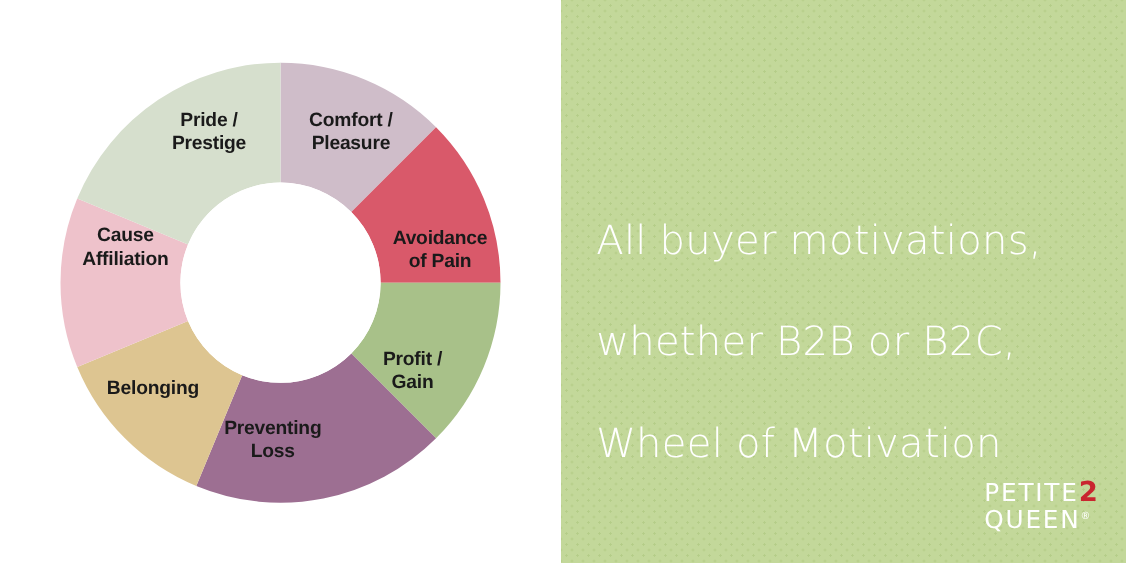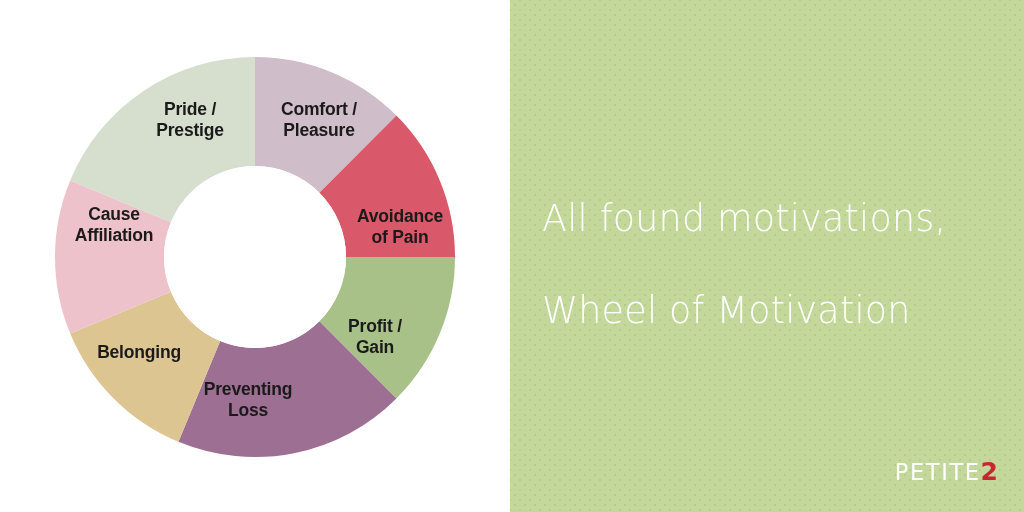--- a/index.html
+++ b/index.html
@@ -116,22 +116,24 @@
           <text class="seg-label" x="139" y="353"><tspan x="139" dy="0">Belonging</tspan></text>
           <text class="seg-label" x="114" y="225"><tspan x="114" dy="-10.5">Cause</tspan><tspan x="114" dy="21">Affiliation</tspan></text>
           <text class="seg-label" x="190" y="120"><tspan x="190" dy="-10.5">Pride /</tspan><tspan x="190" dy="21">Prestige</tspan></text>
         </g>
     </svg>
   </div>
 
   <div id="green-panel">
 
     <div id="headline">
-      <span class="ln">All found motivations,</span>
+      <span class="ln">All buyer motivations,</span>
+      <span class="ln">whether B2B or B2C,</span>
       <span class="ln">Wheel of Motivation</span>
     </div>
 
     <div id="logo">
       <span class="lrow row1"><span>PETITE</span><span class="two">2</span></span>
+      <span class="lrow row2"><span>QUEEN</span><span class="reg">®</span></span>
     </div>
 
   </div>
 </div>
 
 </body></html>

